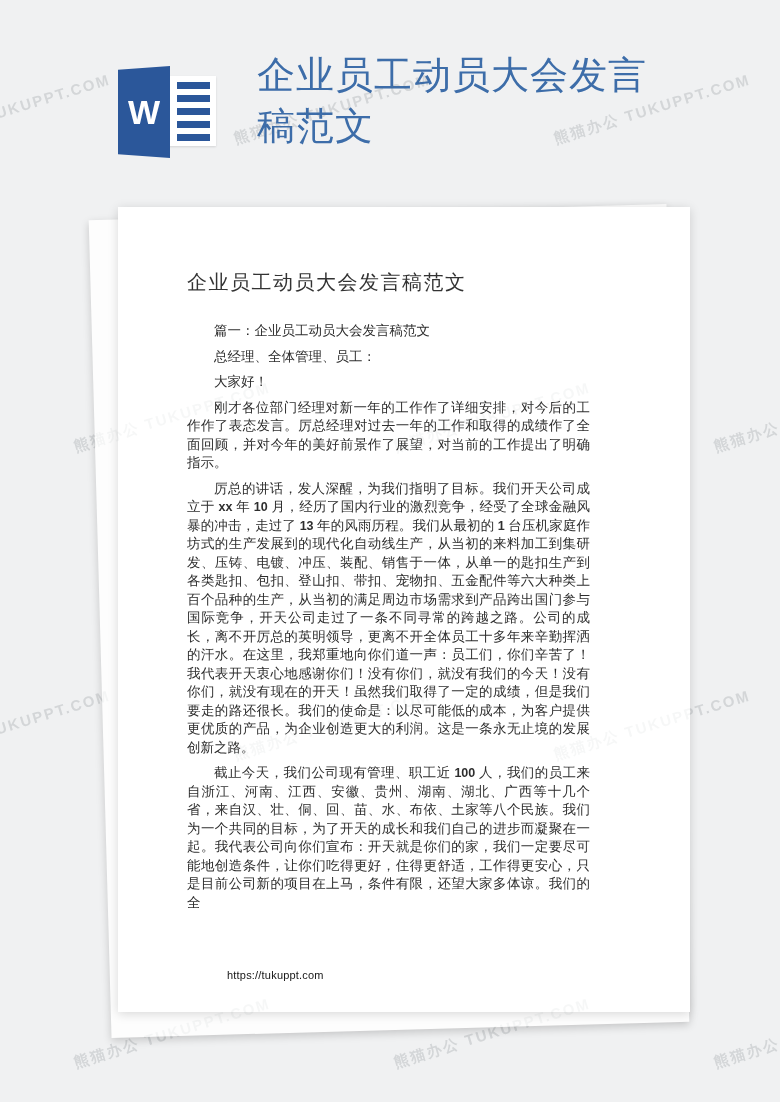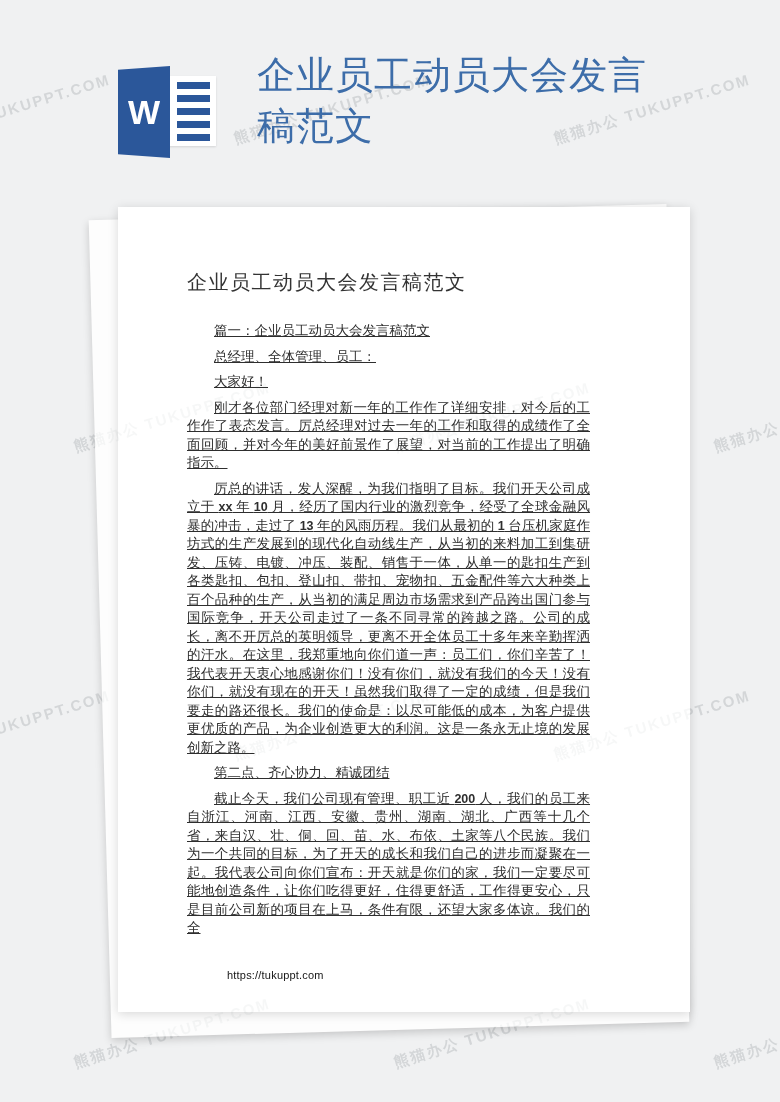--- a/index.html
+++ b/index.html
@@ -74,21 +74,21 @@
   }
   .doc-page h2{
     margin:0 0 26px 0;
     font-family:"Liberation Serif",serif;
     font-size:20px;font-weight:400;letter-spacing:1.5px;color:#333;
   }
   .doc-body p{
     margin:0 0 7px 0;
     font-family:"Liberation Serif",serif;
     font-size:13.5px;line-height:18.5px;color:var(--ink);
-    text-indent:2em;text-align:justify;text-decoration:underline;
+    text-indent:2em;text-align:justify;
   }
   .doc-body .num{
     font-family:"Liberation Sans",sans-serif;
     font-weight:700;font-size:12.5px;
   }
   .doc-footer{
     position:absolute;left:69px;top:762px;
     font-family:"Liberation Sans",sans-serif;
     font-size:11px;color:#161616;letter-spacing:0.2px;padding-left:40px;
   }
@@ -132,22 +132,21 @@
   <div class="back-sheet"></div>
 
   <div class="doc-page">
     <h2>企业员工动员大会发言稿范文</h2>
     <div class="doc-body">
         <p>篇一：企业员工动员大会发言稿范文</p>
         <p>总经理、全体管理、员工：</p>
         <p>大家好！</p>
         <p>刚才各位部门经理对新一年的工作作了详细安排，对今后的工作作了表态发言。厉总经理对过去一年的工作和取得的成绩作了全面回顾，并对今年的美好前景作了展望，对当前的工作提出了明确指示。</p>
         <p>厉总的讲话，发人深醒，为我们指明了目标。我们开天公司成立于 <span class="num">xx</span> 年 <span class="num">10</span> 月，经历了国内行业的激烈竞争，经受了全球金融风暴的冲击，走过了 <span class="num">13</span> 年的风雨历程。我们从最初的 <span class="num">1</span> 台压机家庭作坊式的生产发展到的现代化自动线生产，从当初的来料加工到集研发、压铸、电镀、冲压、装配、销售于一体，从单一的匙扣生产到各类匙扣、包扣、登山扣、带扣、宠物扣、五金配件等六大种类上百个品种的生产，从当初的满足周边市场需求到产品跨出国门参与国际竞争，开天公司走过了一条不同寻常的跨越之路。公司的成长，离不开厉总的英明领导，更离不开全体员工十多年来辛勤挥洒的汗水。在这里，我郑重地向你们道一声：员工们，你们辛苦了！我代表开天衷心地感谢你们！没有你们，就没有我们的今天！没有你们，就没有现在的开天！虽然我们取得了一定的成绩，但是我们要走的路还很长。我们的使命是：以尽可能低的成本，为客户提供更优质的产品，为企业创造更大的利润。这是一条永无止境的发展创新之路。</p>
-        <p>第二点、齐心协力、精诚团结</p>
-        <p>截止今天，我们公司现有管理、职工近 <span class="num">200</span> 人，我们的员工来自浙江、河南、江西、安徽、贵州、湖南、湖北、广西等十几个省，来自汉、壮、侗、回、苗、水、布依、土家等八个民族。我们为一个共同的目标，为了开天的成长和我们自己的进步而凝聚在一起。我代表公司向你们宣布：开天就是你们的家，我们一定要尽可能地创造条件，让你们吃得更好，住得更舒适，工作得更安心，只是目前公司新的项目在上马，条件有限，还望大家多体谅。我们的全</p>
+        <p>截止今天，我们公司现有管理、职工近 <span class="num">100</span> 人，我们的员工来自浙江、河南、江西、安徽、贵州、湖南、湖北、广西等十几个省，来自汉、壮、侗、回、苗、水、布依、土家等八个民族。我们为一个共同的目标，为了开天的成长和我们自己的进步而凝聚在一起。我代表公司向你们宣布：开天就是你们的家，我们一定要尽可能地创造条件，让你们吃得更好，住得更舒适，工作得更安心，只是目前公司新的项目在上马，条件有限，还望大家多体谅。我们的全</p>
       </div>
     <div class="doc-footer">https://tukuppt.com</div>
   </div>
 
   <div id="wm-over" class="wm-layer">
       <span class="wm" style="left: -90px; top: 100px;">熊猫办公 TUKUPPT.COM</span>
       <span class="wm" style="left: 230px; top: 100px;">熊猫办公 TUKUPPT.COM</span>
       <span class="wm" style="left: 550px; top: 100px;">熊猫办公 TUKUPPT.COM</span>
       <span class="wm" style="left: 70px; top: 408px;">熊猫办公 TUKUPPT.COM</span>
       <span class="wm" style="left: 390px; top: 408px;">熊猫办公 TUKUPPT.COM</span>

